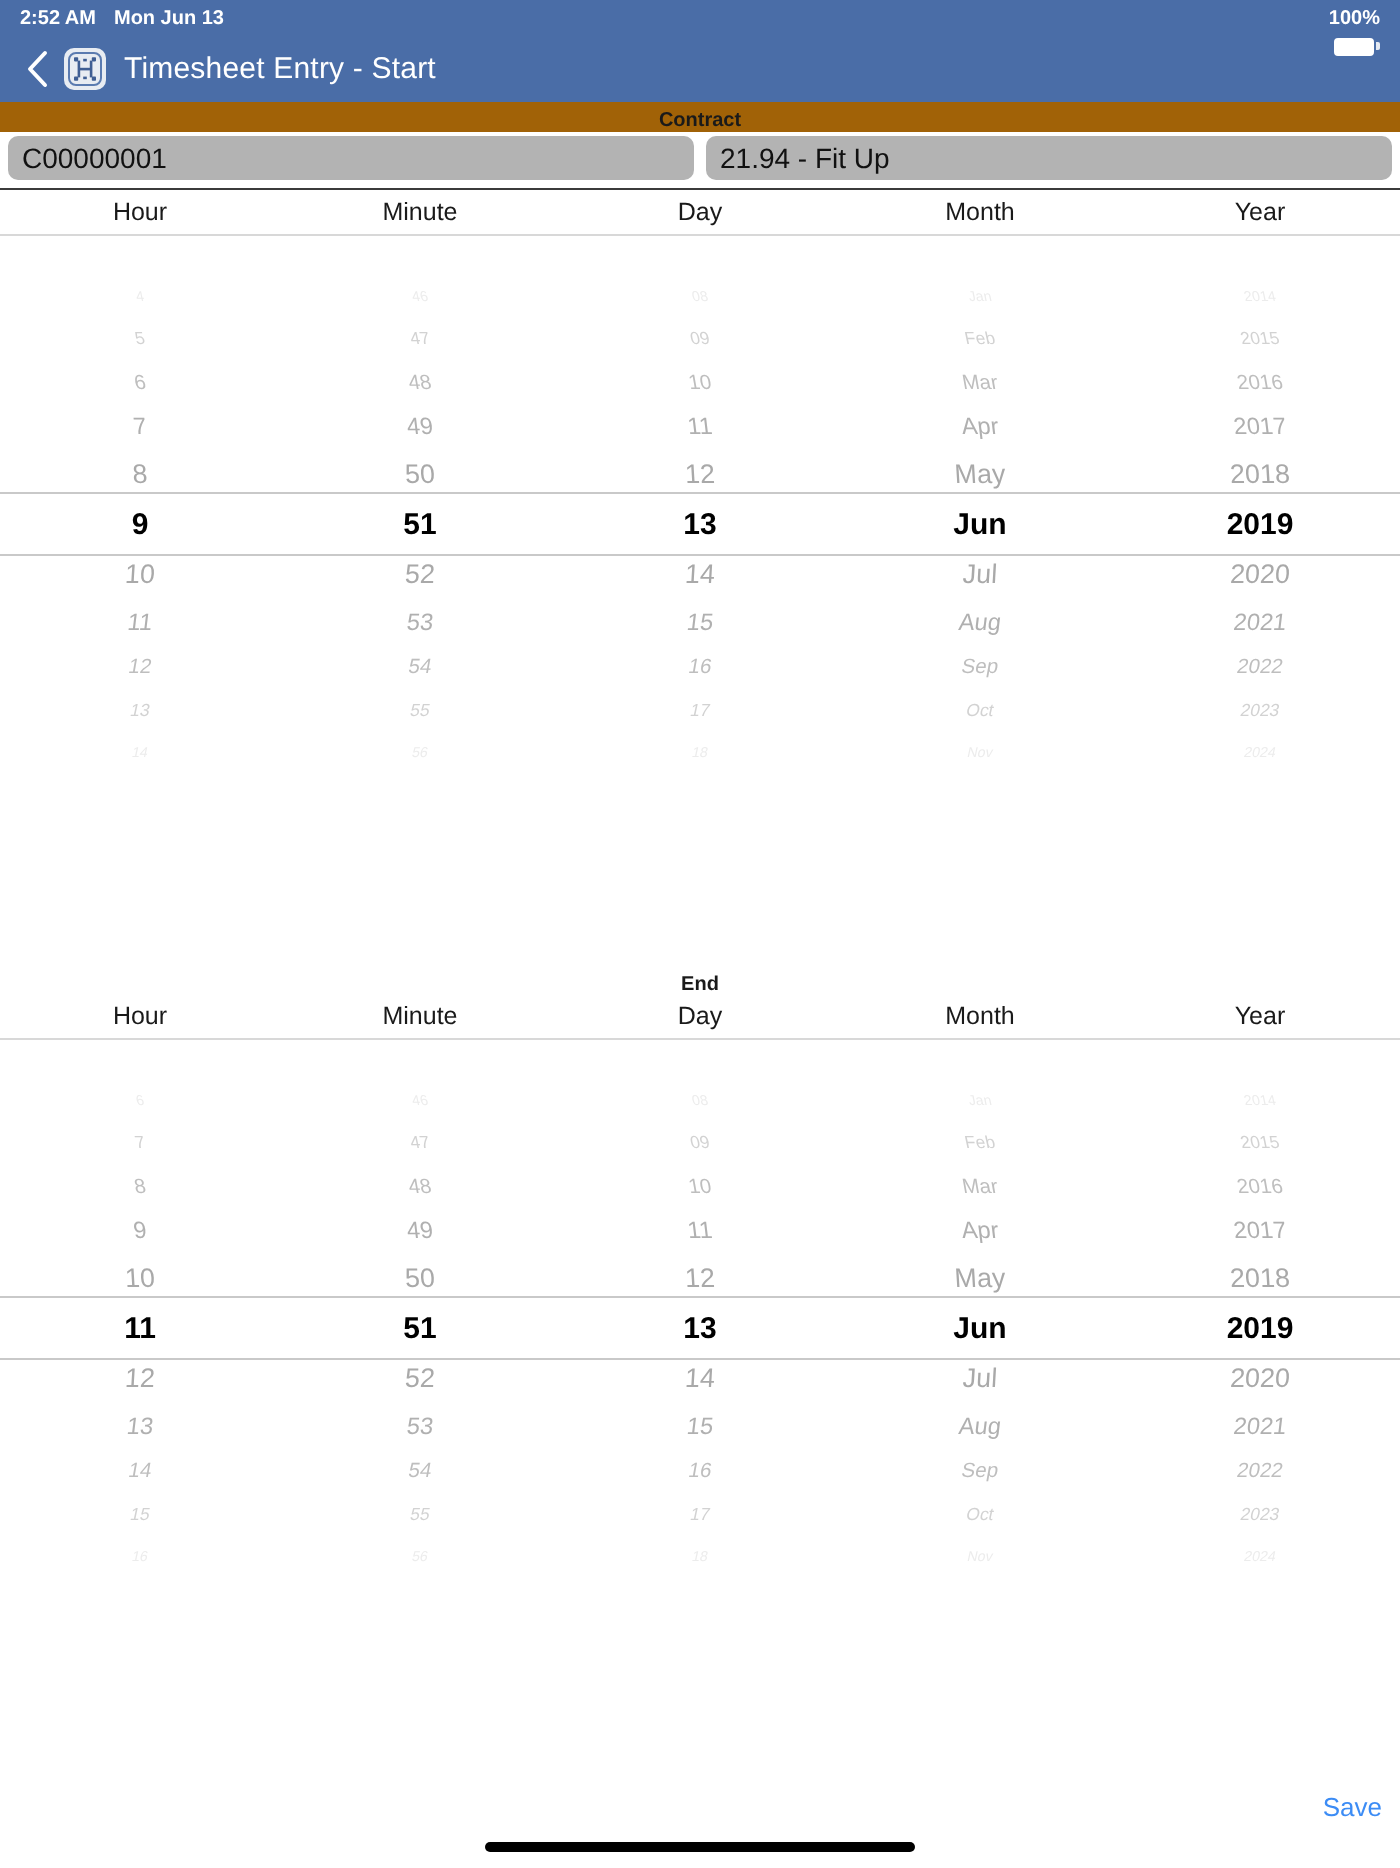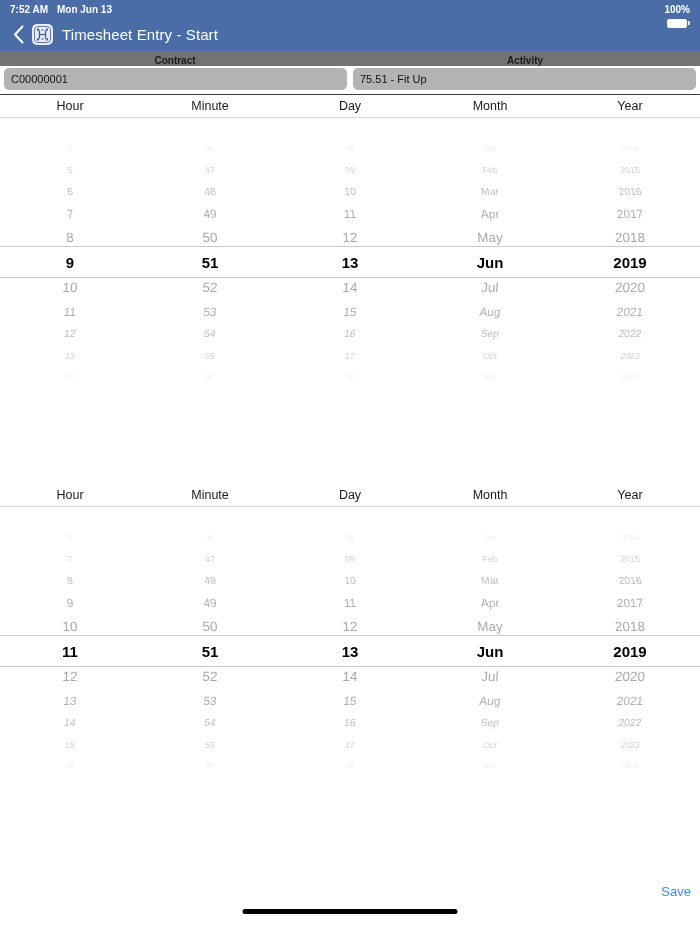--- a/index.html
+++ b/index.html
@@ -76,21 +76,21 @@
     margin-left: 9px;
     letter-spacing: .1px;
     white-space: nowrap;
   }
 
   
   .field-head {
     display: flex;
     height: 15px;
     align-items: flex-end;
-    background: #737373;
+    background: #a16207;
   }
   .field-head > div {
     flex: 1 1 50%;
     text-align: center;
     font-size: 10px;
     font-weight: bold;
     color: #1a1a1a;
   }
   .field-row {
     display: flex;
@@ -101,21 +101,21 @@
   }
   .field-box {
     flex: 1 1 50%;
     height: 22px;
     background: #b3b3b3;
     border-radius: 5px;
     display: flex;
     align-items: center;
     padding: 0 7px;
     box-sizing: border-box;
-    font-size: 11px;
+    font-size: 14px;
     color: #111111;
     overflow: hidden;
     white-space: nowrap;
   }
 
   .hr-dark { height: 1px; background: #3b3b3b; }
   .hr-light { height: 1px; background: #d8d8d8; }
 
   
   .picker-group { background:#ffffff; }
@@ -184,21 +184,21 @@
     border-top: 1px solid #c9c9c9;
     border-bottom: 1px solid #c9c9c9;
     pointer-events: none;
   }
   .spacer-gap { height: 78px; background: #ffffff; }
 
   
   .footer {
     position: absolute;
     left: 0; right: 0;
-    bottom: 12px;
+    bottom: 0;
     height: 54px;
     background: #ffffff;
   }
   .save-btn {
     position: absolute;
     right: 9px;
     top: 16px;
     font-size: 13px;
     color: #3c8cf5;
     cursor: pointer;
@@ -212,21 +212,21 @@
     height: 5px;
     border-radius: 3px;
     background: #000000;
   }
 </style>
 </head>
 <body>
 
 <div class="statusbar">
   <div class="sb-left">
-    <span>7:52 AM</span>
+    <span>2:52 AM</span>
     <span>Mon Jun 13</span>
   </div>
   <div class="sb-right">
     <span class="wifi-icon">
       <svg width="12" height="9" viewBox="0 0 12 9">
         <path d="M6 8.4 L4.2 6.2 A3 3 0 0 1 7.8 6.2 Z" fill="#ffffff"></path>
         <path d="M2.6 4.4 A5.2 5.2 0 0 1 9.4 4.4" stroke="#ffffff" stroke-width="1.1" fill="none" stroke-linecap="round"></path>
         <path d="M0.9 2.4 A7.6 7.6 0 0 1 11.1 2.4" stroke="#ffffff" stroke-width="1.1" fill="none" stroke-linecap="round"></path>
       </svg>
     </span>
@@ -259,25 +259,24 @@
         <rect x="7.6" y="12.3" width="1.8" height="1.3"></rect>
       </g>
     </svg>
   </div>
   <div class="nav-title">Timesheet Entry - Start</div>
 </div>
 
 <div>
   <div class="field-head">
     <div>Contract</div>
-    <div>Activity</div>
   </div>
   <div class="field-row">
     <div class="field-box">C00000001</div>
-    <div class="field-box">75.51 - Fit Up</div>
+    <div class="field-box">21.94 - Fit Up</div>
   </div>
 </div>
 <div class="hr-dark"></div>
 
 <div class="picker-group">
   <div class="col-labels">
     <div>Hour</div>
     <div>Minute</div>
     <div>Day</div>
     <div>Month</div>
@@ -360,20 +359,21 @@
           <div class="wheel-item" style="position: absolute; left: 0px; right: 0px; top: 106.811px; opacity: 0.212; transform: scale(0.475) skewX(-12deg);">2024</div>
         </div>
       </div>
     <div class="band"></div>
   </div>
 </div>
 
 <div class="spacer-gap"></div>
 
 <div class="picker-group">
+  <div class="group-title">End</div>
   <div class="col-labels">
     <div>Hour</div>
     <div>Minute</div>
     <div>Day</div>
     <div>Month</div>
     <div>Year</div>
   </div>
   <div class="hr-light"></div>
   <div class="wheels">
     <div class="wheel">

